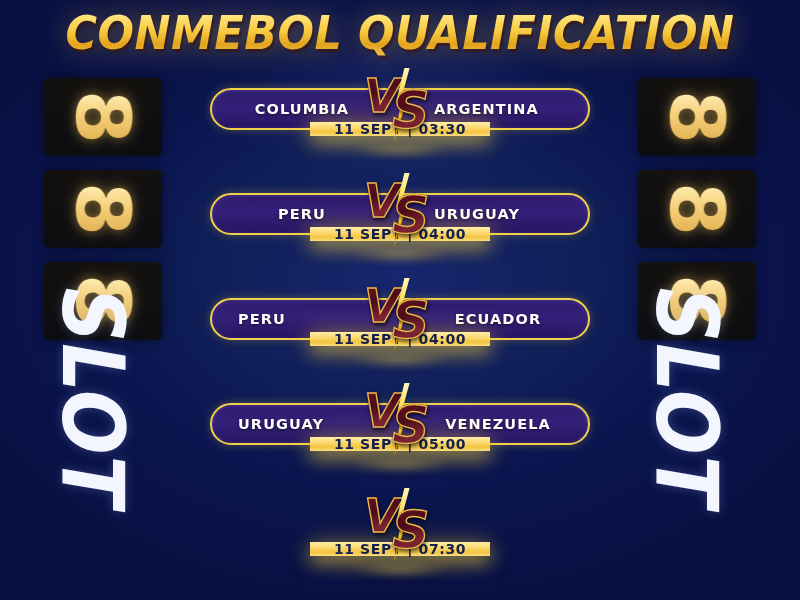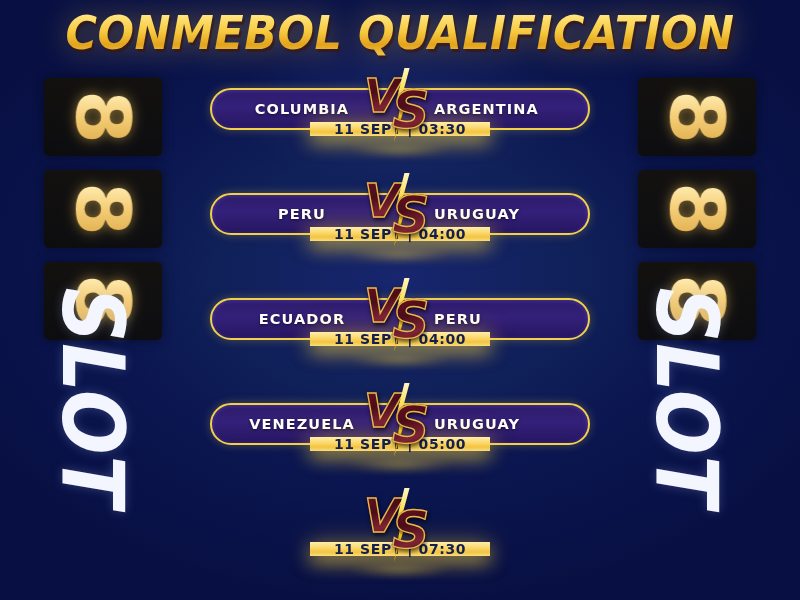--- a/index.html
+++ b/index.html
@@ -204,38 +204,38 @@
       <div class="s">S</div>
     </div>
     <div class="glow"></div>
     <div class="datebar">
       <span>11 SEPT | 04:00</span>
     </div>
   </div>
 
   <div class="match">
     <div class="pill">
+      <div class="team away">PERU</div>
       <div class="team home">ECUADOR</div>
-      <div class="team away">PERU</div>
     </div>
     <div class="vs">
       <div class="v">V</div>
       <div class="bolt"></div>
       <div class="s">S</div>
     </div>
     <div class="glow"></div>
     <div class="datebar">
       <span>11 SEPT | 04:00</span>
     </div>
   </div>
 
   <div class="match">
     <div class="pill">
+      <div class="team away">URUGUAY</div>
       <div class="team home">VENEZUELA</div>
-      <div class="team away">URUGUAY</div>
     </div>
     <div class="vs">
       <div class="v">V</div>
       <div class="bolt"></div>
       <div class="s">S</div>
     </div>
     <div class="glow"></div>
     <div class="datebar">
       <span>11 SEPT | 05:00</span>
     </div>

